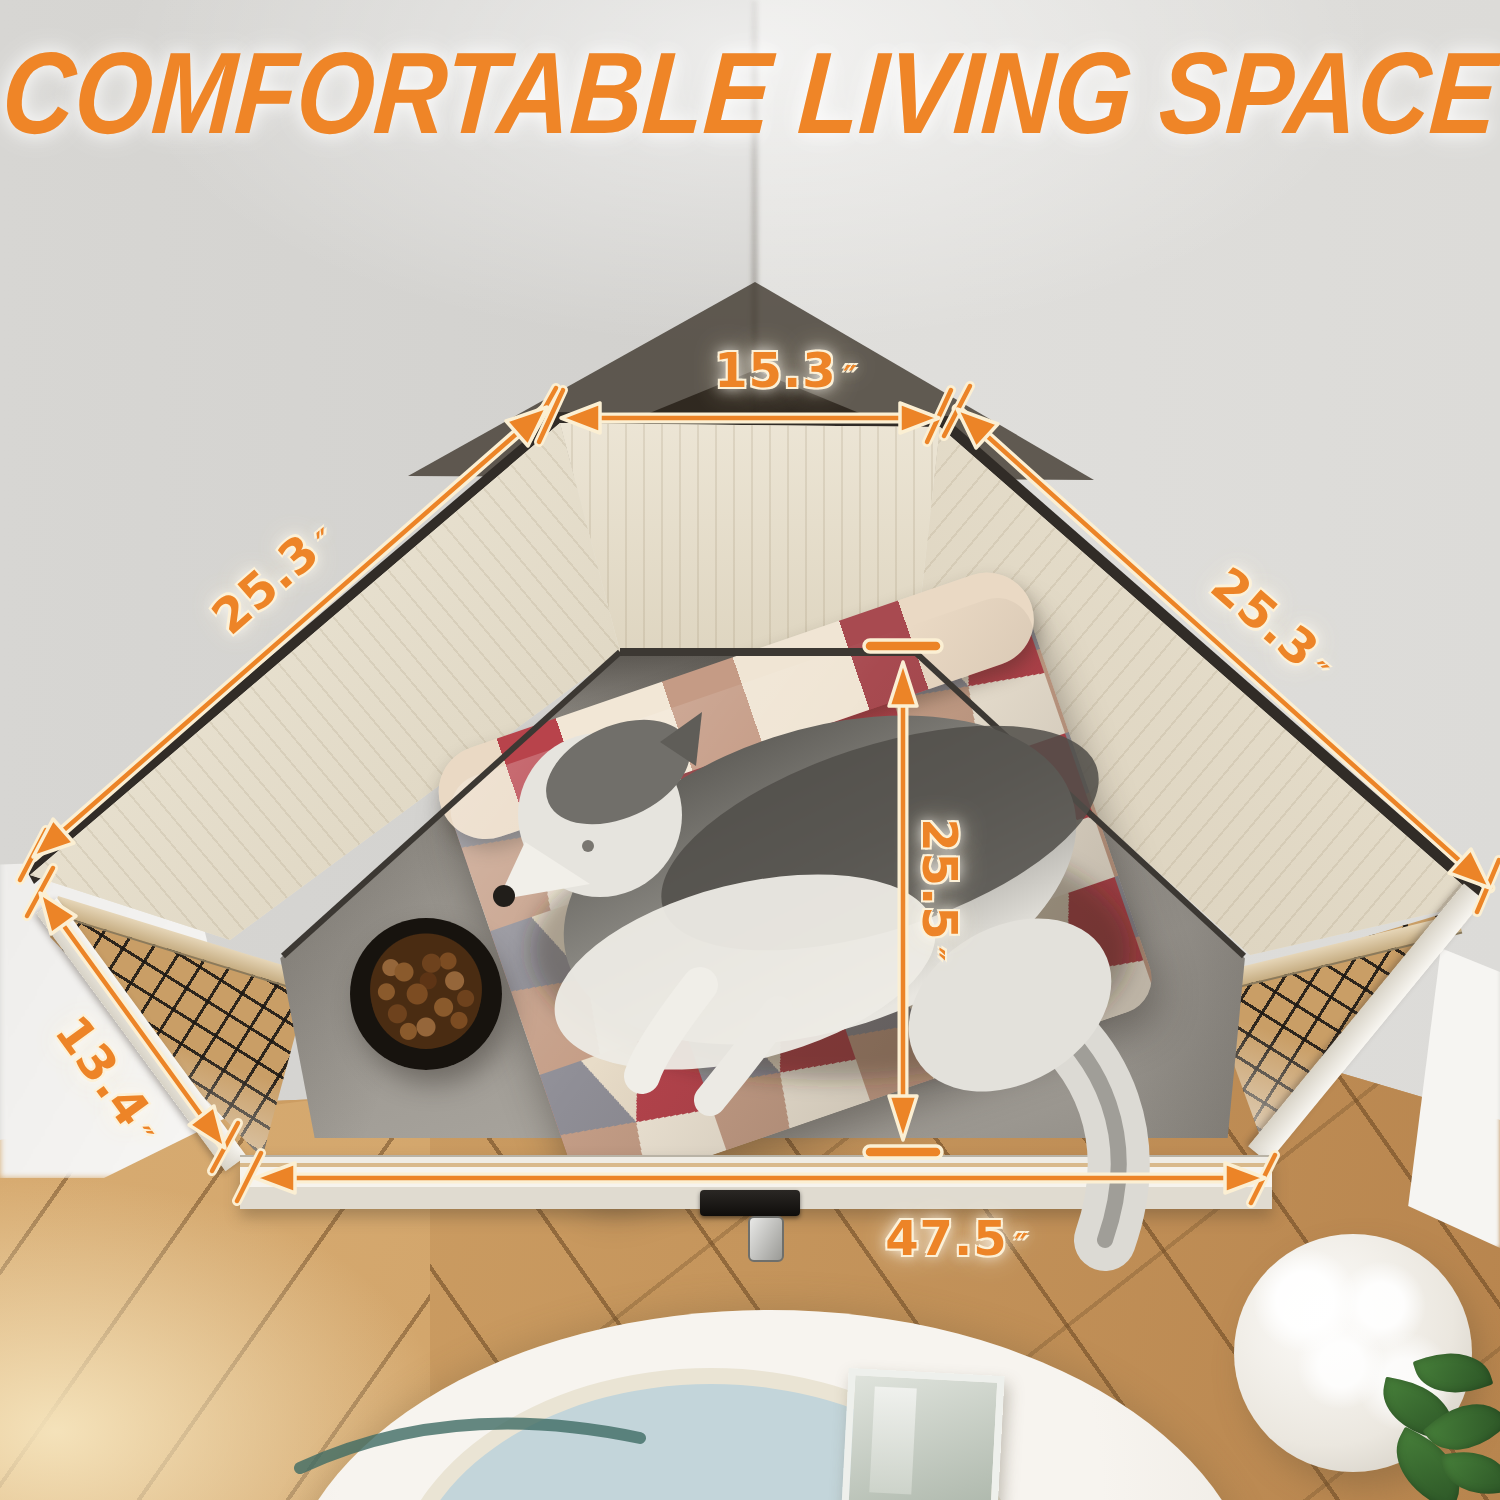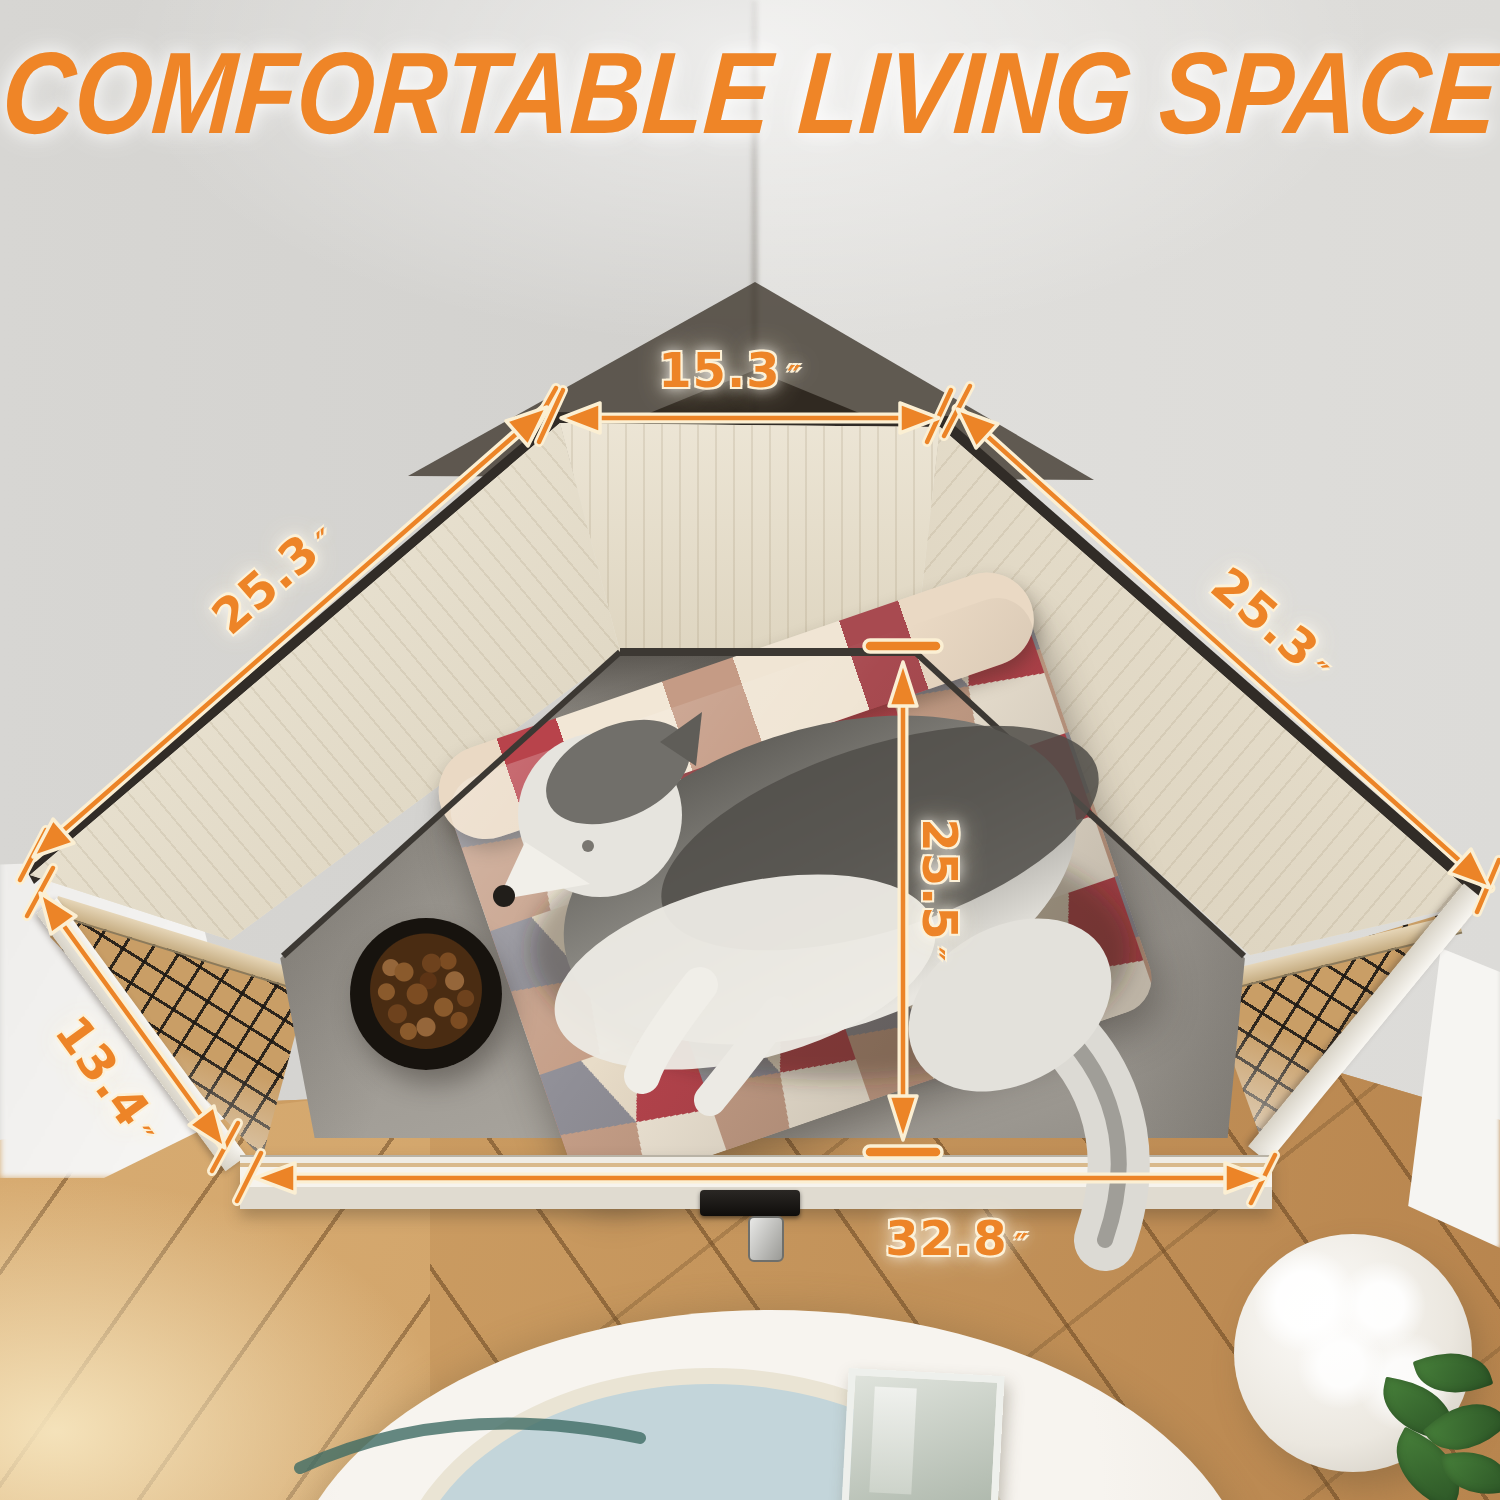--- a/index.html
+++ b/index.html
@@ -329,32 +329,32 @@
       <polygon class="ar" points="255,1178 295,1163 295,1193"></polygon>
       <polygon class="ar" points="1265,1178 1225,1163 1225,1193"></polygon>
     </g>
 
     <rect class="cap" x="864" y="640" width="78" height="12" rx="6"></rect>
     <rect class="cap" x="864" y="1146" width="78" height="12" rx="6"></rect>
   </svg>
 
   <div class="title">COMFORTABLE LIVING SPACE</div>
 
-  <div class="dim" style="left:728px;top:370px">
+  <div class="dim" style="left:784px;top:370px">
     <span>15.3</span><span class="unit">″</span>
   </div>
   <div class="dim" style="left:272px;top:578px;transform:translate(-50%,-50%) rotate(-41deg)">
     <span>25.3</span><span class="unit">″</span>
   </div>
   <div class="dim" style="left:1272px;top:623px;transform:translate(-50%,-50%) rotate(41deg)">
     <span>25.3</span><span class="unit">″</span>
   </div>
   <div class="dim" style="left:940px;top:888px;transform:translate(-50%,-50%) rotate(90deg)">
     <span>25.5</span><span class="unit">″</span>
   </div>
   <div class="dim" style="left:108px;top:1078px;transform:translate(-50%,-50%) rotate(54deg)">
     <span>13.4</span><span class="unit">″</span>
   </div>
   <div class="dim" style="left:955px;top:1238px">
-    <span>32.8</span><span class="unit">″</span>
+    <span>47.5</span><span class="unit">″</span>
   </div>
 
 </div>
 
 </body></html>

